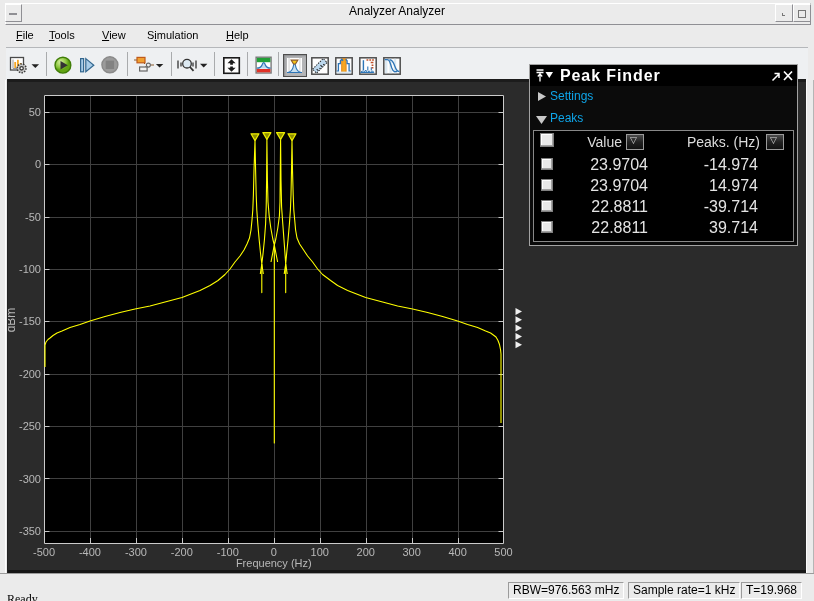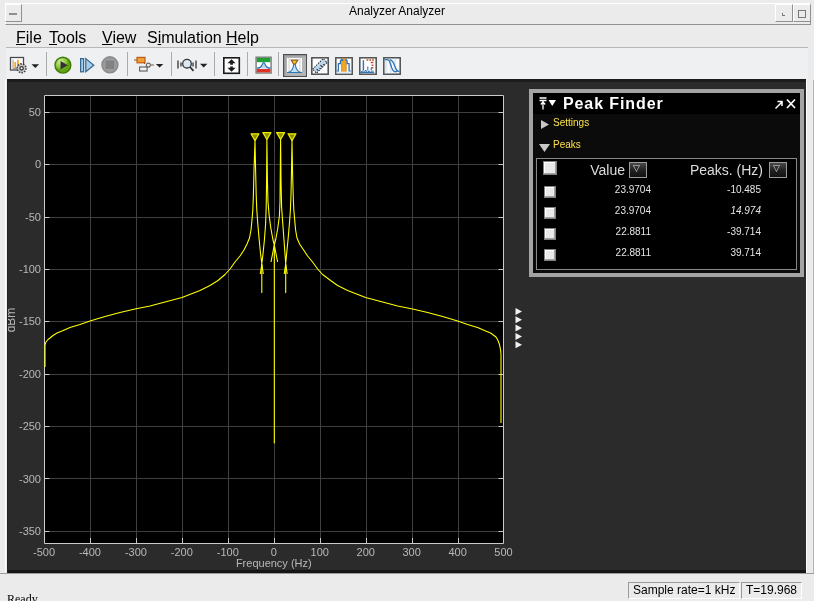--- a/index.html
+++ b/index.html
@@ -5,38 +5,38 @@
   font-family:"Liberation Sans",sans-serif;overflow:hidden;}
 .abs{position:absolute;}
 
 #titlebar{left:5px;top:3px;width:804px;height:20px;background:#ebebeb;
   border-top:1px solid #fff;border-left:1px solid #fff;
   border-bottom:1px solid #8f8f94;border-right:1px solid #8f8f94;}
 #title{left:0;top:4px;width:794px;text-align:center;font-size:12px;color:#000;}
 .tbtn{top:4px;height:16px;background:#ebebeb;border-top:1px solid #fff;border-left:1px solid #fff;
   border-bottom:1px solid #8f8f94;border-right:1px solid #8f8f94;}
 
-#menubar{left:6px;top:24px;width:802px;height:23px;font-size:16px;color:#000;}
+#menubar{left:6px;top:24px;width:802px;height:23px;font-size:11px;color:#000;}
 #menubar span{position:absolute;top:5px;}
 u{text-decoration:underline;}
 
 #toolbar{left:6px;top:47px;width:802px;height:32px;background:#eef0f2;border-top:1px solid #b5b7ba;}
 .sep{position:absolute;top:4px;width:1px;height:24px;background:#a9abad;}
 .tbi{position:absolute;top:3px;}
 
 #client{left:7px;top:80px;width:799px;height:493px;background:#2b2b2b;}
 
-#panel{left:529px;top:89px;width:267px;height:180px;background:#0b0b0b;border:4px solid #a3a3a3;}
+#panel{left:529px;top:64px;width:267px;height:180px;background:#0b0b0b;border:1px solid #a3a3a3;}
 #phead{left:0;top:0;width:100%;height:21px;background:#000;color:#fff;}
 #ptitle{left:30px;top:2px;font-weight:bold;font-size:16px;color:#fff;letter-spacing:0.9px;}
-.sect{position:absolute;left:8px;color:#fde047;font-size:10px;}
+.sect{position:absolute;left:8px;color:#0ea5e9;font-size:12px;}
 #ptable{left:3px;top:65px;width:259px;height:110px;border:1px solid #888;background:#000;}
 .cb{position:absolute;width:10px;height:10px;background:#e9e9e9;border:1px solid #808080;
   box-shadow:inset -1px -1px 0 #a2a2a2, inset 1px 1px 0 #ffffff;}
-.num{position:absolute;color:#e4e4e4;font-size:10px;text-align:right;width:80px;}
+.num{position:absolute;color:#e4e4e4;font-size:16px;text-align:right;width:80px;}
 .hdr{position:absolute;color:#dcdcdc;font-size:14px;}
 .dd{position:absolute;width:16px;height:14px;border:1px solid #9a9a9a;
   background:linear-gradient(#4a4a4a,#222 50%,#111);}
 .dd:after{content:"\25BD";position:absolute;left:3px;top:0px;font-size:9px;color:#ddd;}
 
 #status{left:0;top:573px;width:814px;height:28px;background:#ebebeb;border-top:1px solid #9b9b9b;
   font-size:12px;color:#000;}
 .sbox{position:absolute;top:8px;height:15px;border:1px solid #9b9b9b;border-bottom-color:#fff;
   border-right-color:#fff;padding:0 4px;font-size:12px;white-space:nowrap;line-height:15px;}
 </style></head><body>
@@ -241,29 +241,30 @@
     </svg>
  <div class="sect" style="left:20px;top:46px;">Peaks</div>
  <div class="abs" id="ptable"></div>
  <div class="abs cb" style="left:10px;top:68px;width:12px;height:12px;"></div>
  <div class="abs hdr" style="left:46px;top:69px;width:46px;text-align:right;">Value</div>
  <div class="abs dd" style="left:96px;top:69px;"></div>
  <div class="abs hdr" style="left:130px;top:69px;width:100px;text-align:right;">Peaks. (Hz)</div>
  <div class="abs dd" style="left:236px;top:69px;"></div>
  <div class="abs cb" style="left:11px;top:93px;"></div>
     <div class="num" style="left:38px;top:91px;">23.9704</div>
-    <div class="num" style="left:148px;top:91px;">-10.485</div>
+    <div class="num" style="left:148px;top:91px;">-14.974</div>
  <div class="abs cb" style="left:11px;top:114px;"></div>
     <div class="num" style="left:38px;top:112px;">23.9704</div>
-    <div class="num" style="left:148px;top:112px;font-style:italic;">14.974</div>
+    <div class="num" style="left:148px;top:112px;">14.974</div>
  <div class="abs cb" style="left:11px;top:135px;"></div>
     <div class="num" style="left:38px;top:133px;">22.8811</div>
     <div class="num" style="left:148px;top:133px;">-39.714</div>
  <div class="abs cb" style="left:11px;top:156px;"></div>
     <div class="num" style="left:38px;top:154px;">22.8811</div>
     <div class="num" style="left:148px;top:154px;">39.714</div>
 </div>
 
 <div class="abs" id="status">
  <div class="abs" style="left:7px;top:18px;font-family:Liberation Serif, serif;">Ready</div>
+ <div class="abs sbox" style="left:508px;">RBW=976.563 mHz</div>
  <div class="abs sbox" style="left:628px;">Sample rate=1 kHz</div>
  <div class="abs sbox" style="left:741px;">T=19.968</div>
 </div>
 
 </body></html>

